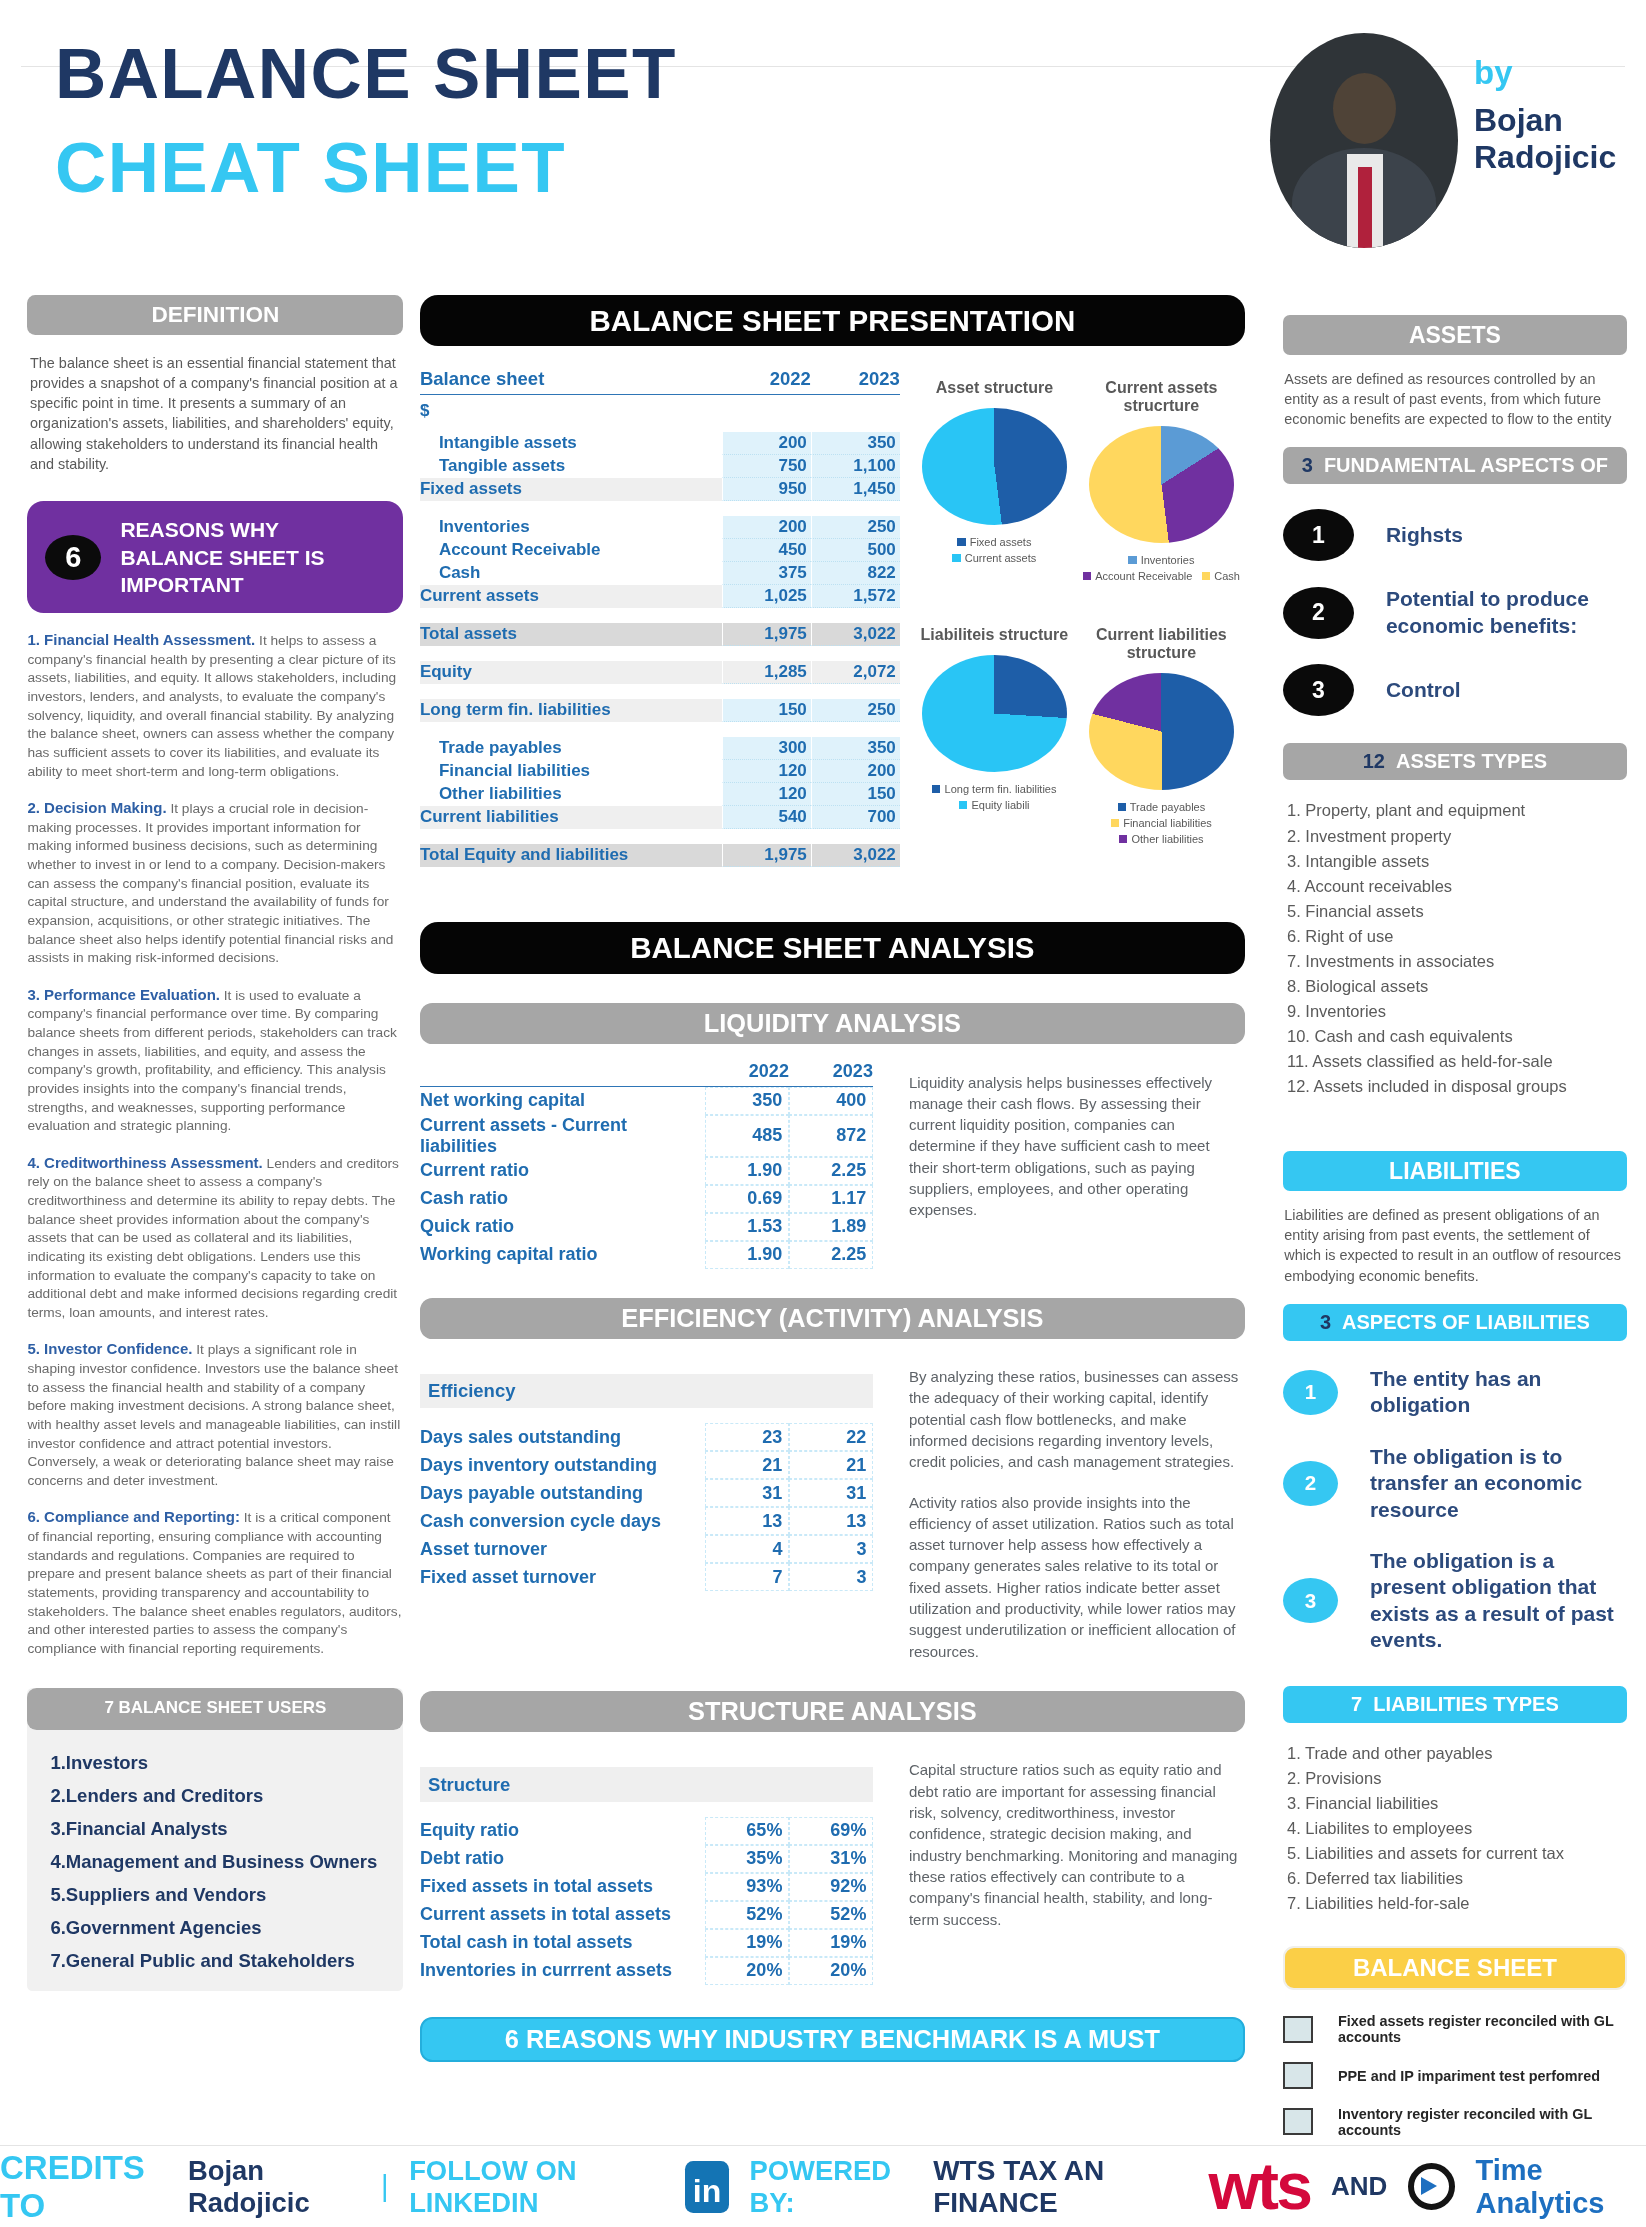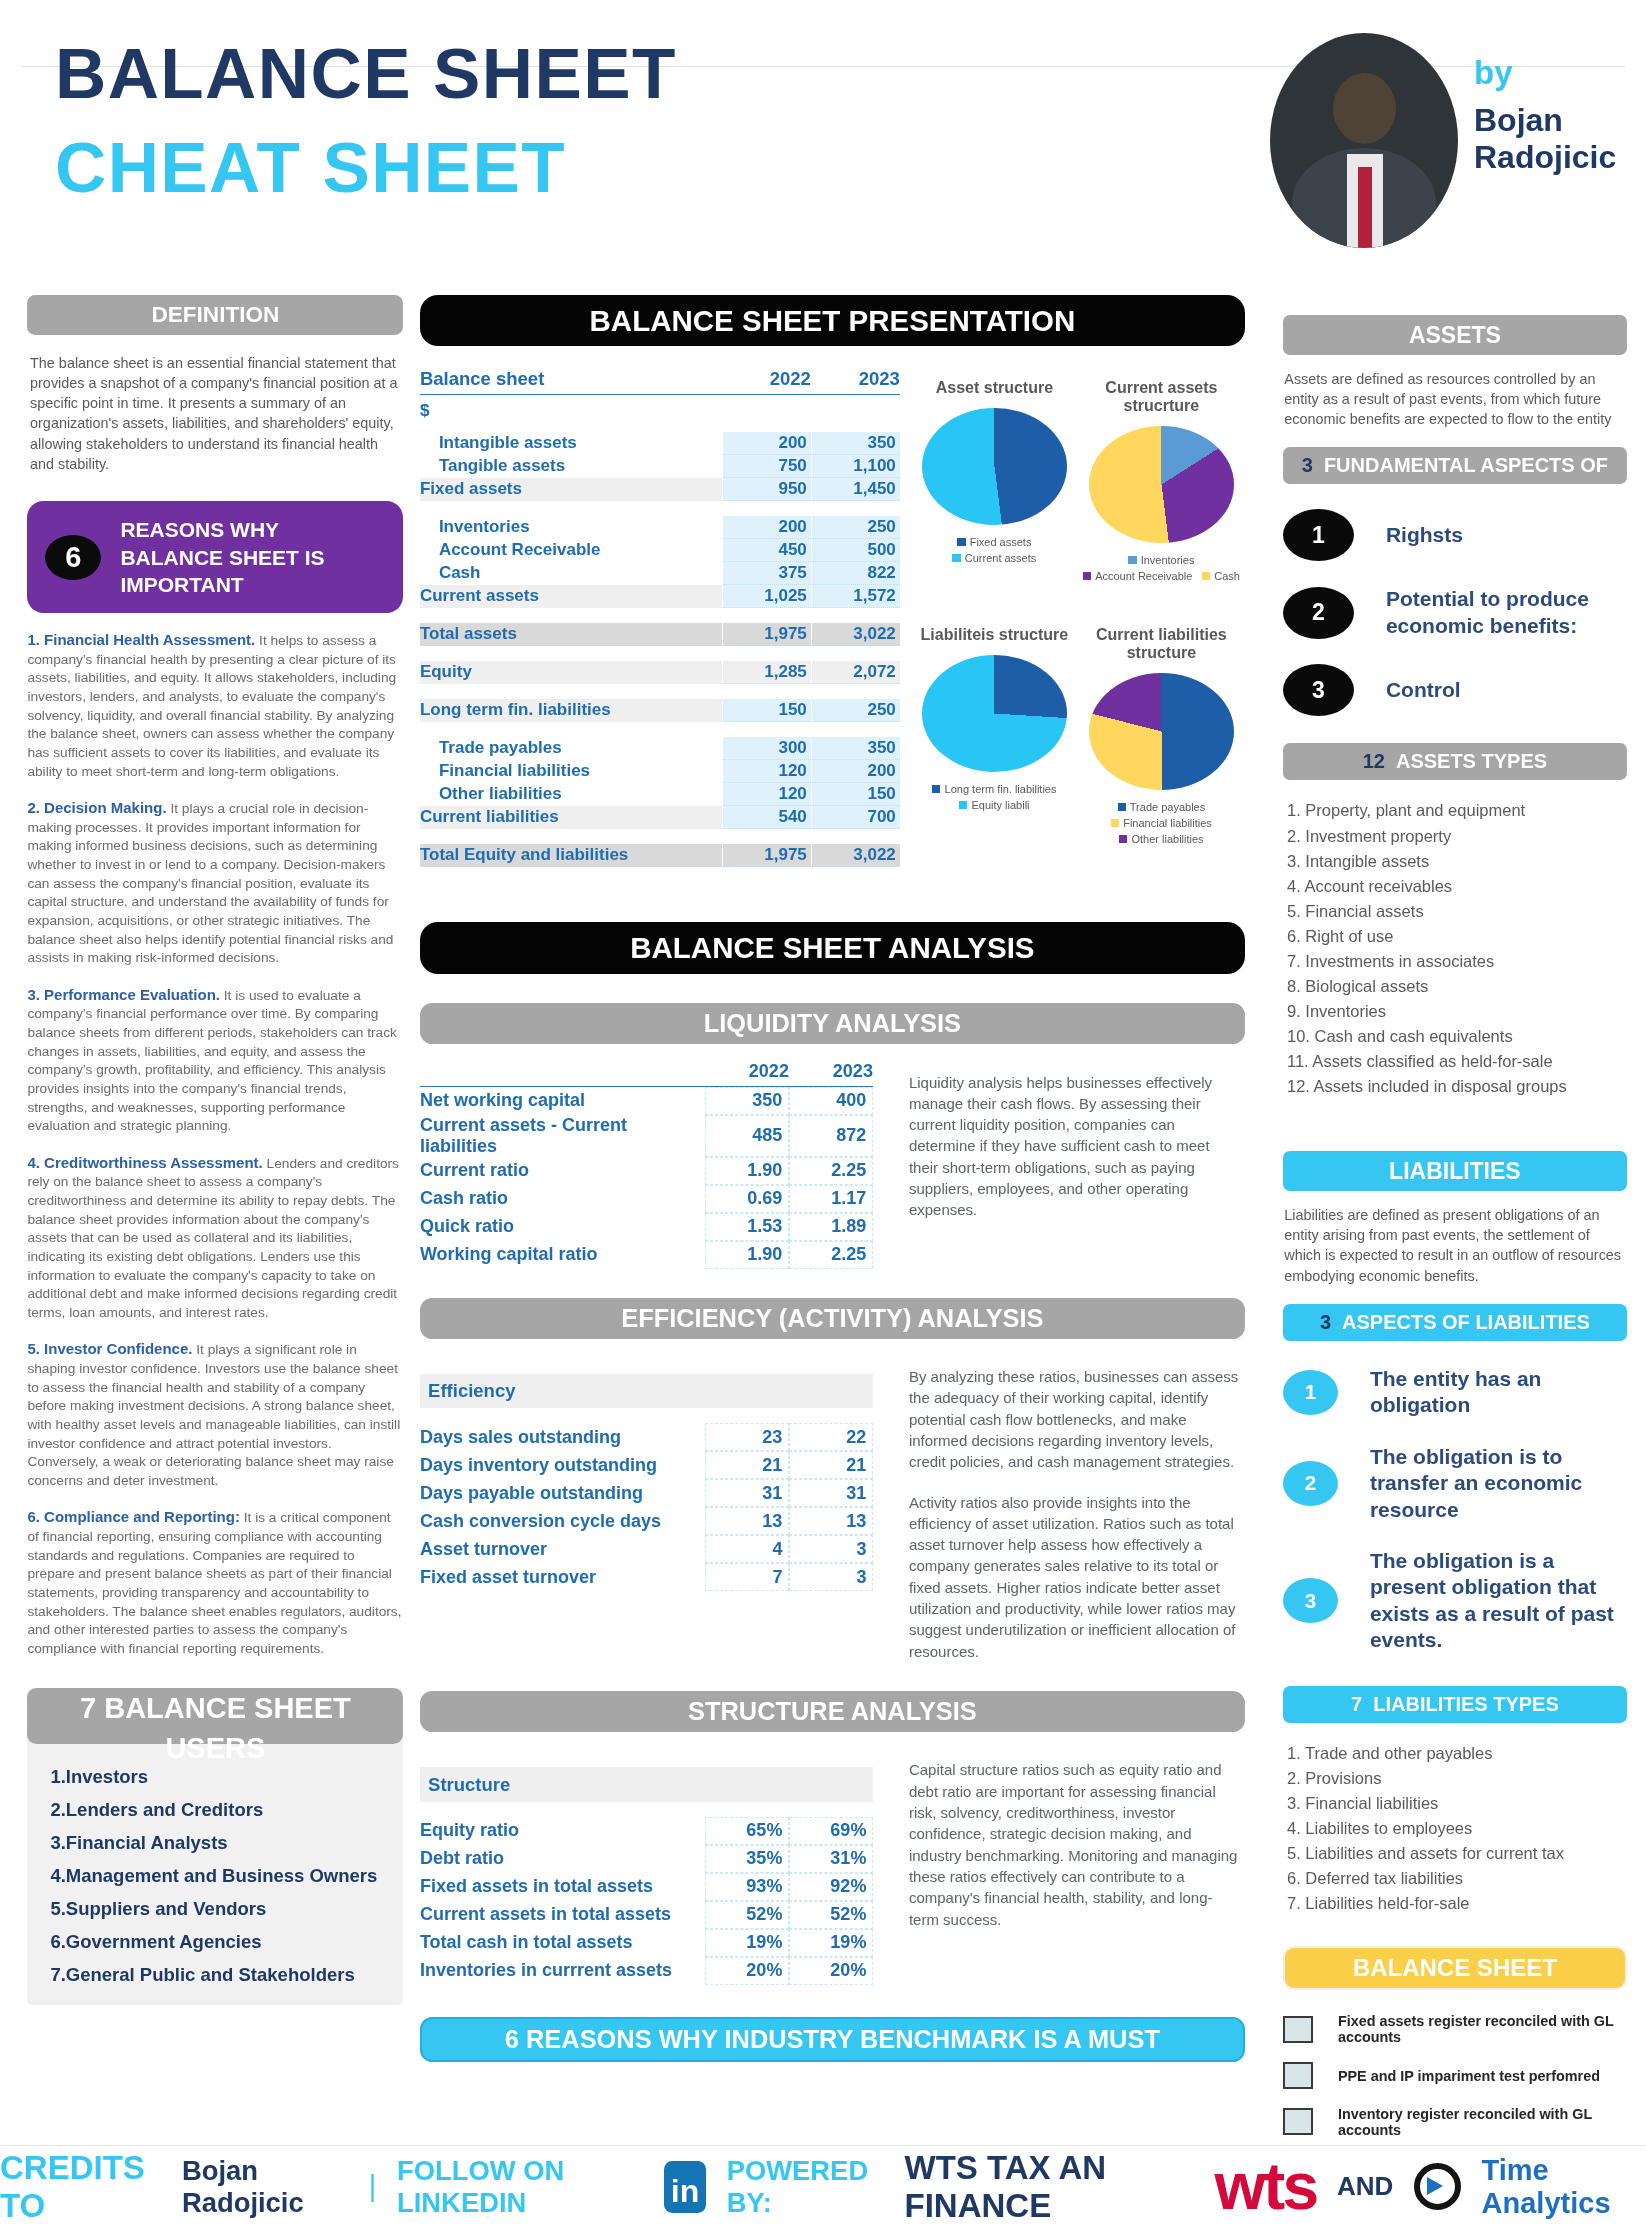--- a/index.html
+++ b/index.html
@@ -36,21 +36,21 @@
 
   
   .def-bar { height:40px; line-height:40px; font-size:22.6px; margin-bottom:18px; }
   .def-text { color:#5A5A5A; font-size:14.4px; line-height:1.4; padding:0 2.7px; }
   .purple-box { margin-top:27.4px; background:#7030A0; border-radius:16.5px; display:flex; align-items:center; padding:15px 18px; }
   .purple-num { width:56px; height:45px; background:#0B0B0B; border-radius:50%; color:#fff; font-size:29px; font-weight:700; display:flex; align-items:center; justify-content:center; flex:none; }
   .purple-title { color:#fff; font-size:21px; font-weight:700; margin-left:19px; line-height:1.3; }
   .reason { margin-top:17px; color:#6B6B6B; font-size:13.7px; line-height:1.36; }
   .reason .lead { color:#2E5FA5; font-weight:700; font-size:15px; }
   .users { margin-top:30px; background:#F1F1F1; border-radius:5.5px; padding-bottom:8.2px; }
-  .users-bar { height:56px; line-height:40px; font-size:29px; border-radius:9.6px; }
+  .users-bar { height:42px; line-height:40px; font-size:17px; border-radius:9.6px; }
   .users-list { padding:16.5px 5.5px 5.5px 23px; }
   .users-item { color:#1F3864; font-weight:700; font-size:18.5px; line-height:1.78; }
 
   
   .present-bar { height:51px; line-height:51px; font-size:29.5px; }
   .present-body { display:flex; margin-top:22px; min-height:528px; }
   .bs-table { width:480px; flex:none; }
   .bs-head { display:flex; border-bottom:1.4px solid #2E75B6; padding-bottom:4.1px; color:#1F6CB0; font-weight:700; font-size:18.5px; }
   .bs-head .bs-label { flex:1; }
   .bs-num { width:89px; text-align:right; }
@@ -109,21 +109,21 @@
   .check-label { color:#262626; font-weight:700; font-size:14.4px; }
 
   
   .footer { position:absolute; left:0; right:0; bottom:0; height:82px; border-top:1.4px solid #E4E4E4; display:flex; align-items:center; justify-content:center; gap:20.6px; background:#fff; }
   .f-credits { color:#35C7F2; font-size:33px; font-weight:800; }
   .f-author { color:#1F3864; font-size:27.4px; font-weight:700; }
   .f-sep { color:#35C7F2; font-size:29px; font-weight:400; }
   .f-follow { color:#35C7F2; font-size:27.4px; font-weight:700; }
   .f-li { width:52px; height:52px; background:#1474B4; border-radius:8.2px; color:#fff; font-size:32px; font-weight:800; display:flex; align-items:flex-end; justify-content:center; padding-bottom:5.5px; line-height:1; }
   .f-powered { color:#35C7F2; font-size:27.4px; font-weight:700; }
-  .f-powered-name { color:#1F3864; font-size:33px; font-weight:700; }
+  .f-powered-name { color:#1F3864; font-size:28px; font-weight:700; }
   .f-wts { color:#D4093C; font-size:66px; font-weight:800; letter-spacing:-2.7px; line-height:0.8; }
   .f-and { color:#1F3864; font-size:26px; font-weight:700; }
   .f-ta-icon { width:47px; height:47px; border-radius:50%; border:6.2px solid #141414; position:relative; flex:none; }
   .f-ta-icon::after { content:""; position:absolute; left:7.5px; top:8.2px; border-left:16.5px solid #1D6FC0; border-top:9.6px solid transparent; border-bottom:9.6px solid transparent; }
   .f-ta { color:#1D6FC0; font-size:29px; font-weight:800; }
 </style>
 </head>
 <body>
 
 <div class="top-rule"></div>

